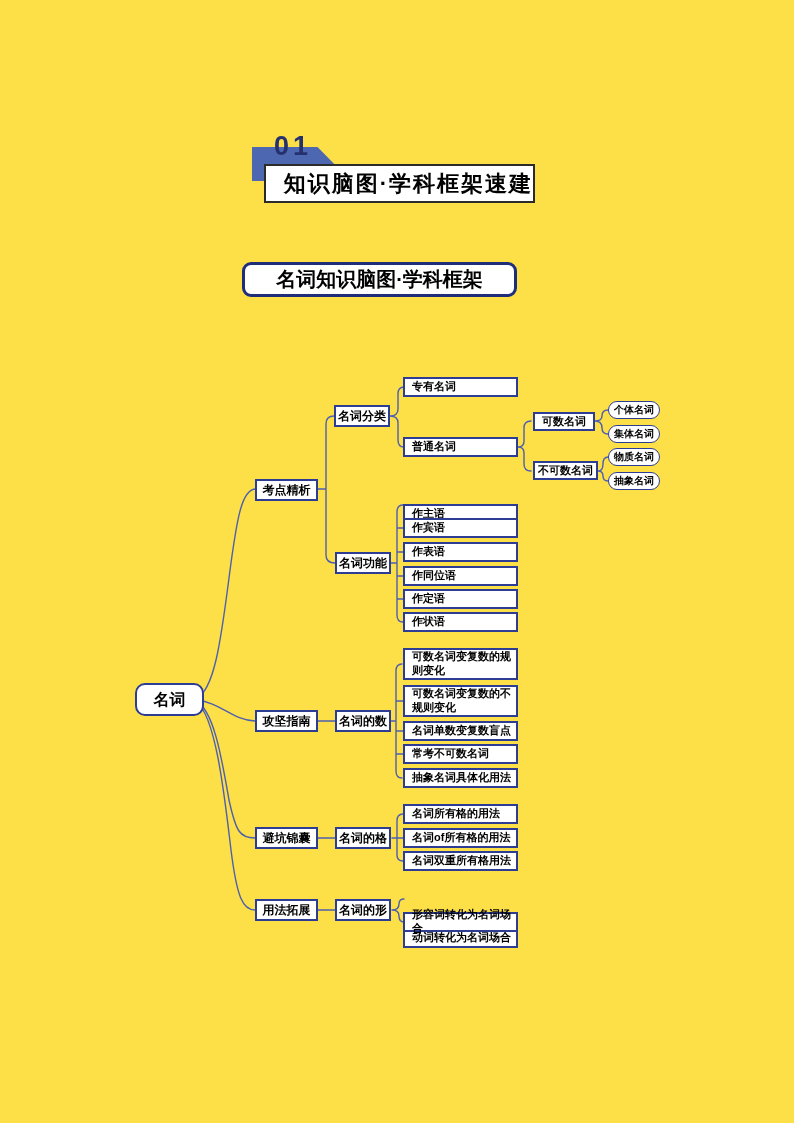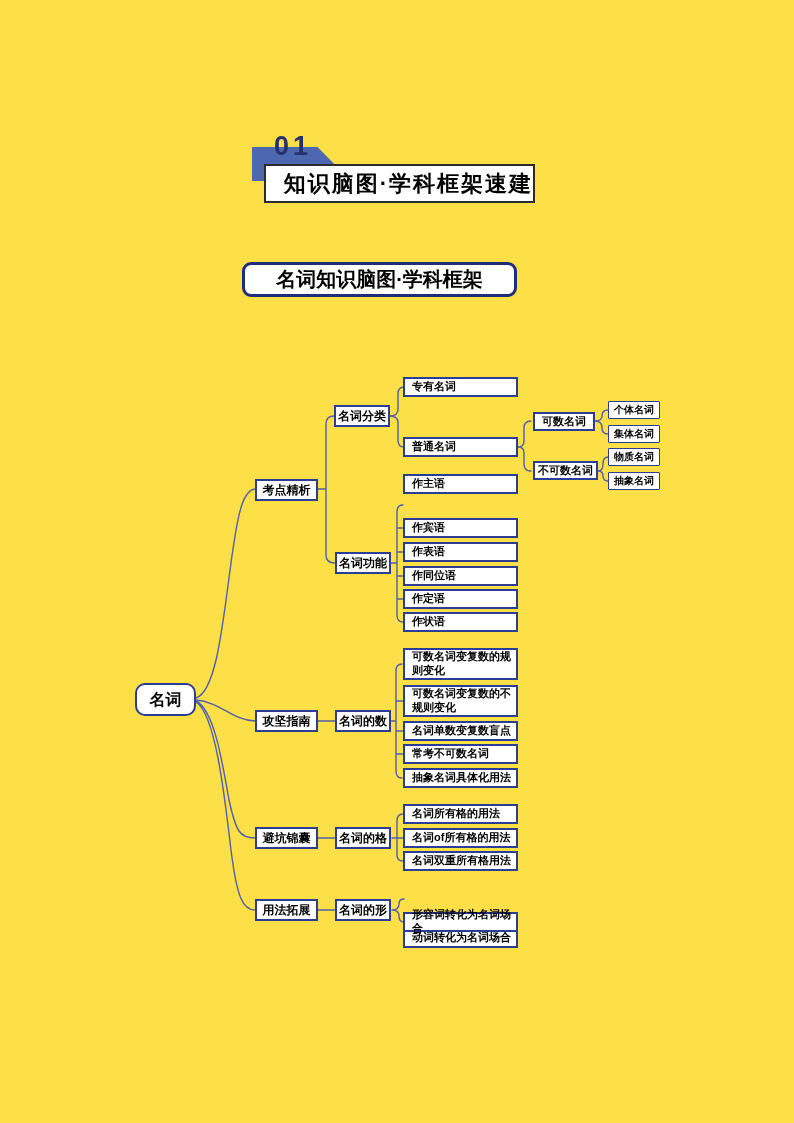--- a/index.html
+++ b/index.html
@@ -19,28 +19,28 @@
   .sec-box{position:absolute;left:203px;top:262px;width:275px;height:35px;background:#fff;
            border:3px solid #1f2e7b;border-radius:9px;box-sizing:border-box;display:flex;
            align-items:center;justify-content:center;font-size:20px;font-weight:800;margin-left:39px;}
 
   
   .mm-svg{position:absolute;left:0;top:0;width:794px;height:1123px;pointer-events:none;}
   .mm-svg path{fill:none;stroke:#4d5fae;stroke-width:1.4;stroke-linecap:round;}
 
   .nd{position:absolute;background:#fff;border:2px solid #2e3d94;border-radius:0;
       box-sizing:border-box;display:flex;align-items:center;font-weight:700;line-height:1.25;}
-  .n-root{left:135px;top:683px;width:61px;height:33px;justify-content:center;
+  .n-root{left:135px;top:683px;width:69px;height:33px;justify-content:center;
           font-size:16px;border-width:2.5px;border-radius:10px;}
   .n-b1{width:63px;height:22px;justify-content:center;font-size:12px;}
   .n-b2{width:56px;height:22px;justify-content:center;font-size:12px;}
   .n-leaf{width:115px;height:20px;font-size:11px;padding:0 4px 0 7px;}
   .n-tall{height:32px;}
   .n-mid{height:19px;justify-content:center;font-size:11px;}
-  .n-s{width:52px;height:18px;justify-content:center;font-size:10px;border-width:1.8px;border-radius:1px;}
+  .n-s{width:52px;height:18px;justify-content:center;font-size:10px;border-width:1.8px;border-radius:9px;}
 </style>
 </head>
 <body>
 
 <div class="page">
 
   <div class="hdr-accent"></div>
   <div class="hdr-num">01</div>
   <div class="hdr-box">
     <span>知识脑图·学科框架速建</span>
@@ -112,21 +112,21 @@
 
   <div class="nd n-leaf" style="left:403px;top:377px">专有名词</div>
   <div class="nd n-leaf" style="left:403px;top:437px">普通名词</div>
   <div class="nd n-mid" style="left:533px;top:412px;width:62px">可数名词</div>
   <div class="nd n-mid" style="left:533px;top:461px;width:65px">不可数名词</div>
   <div class="nd n-s" style="left:608px;top:401px">个体名词</div>
   <div class="nd n-s" style="left:608px;top:425px">集体名词</div>
   <div class="nd n-s" style="left:608px;top:448px">物质名词</div>
   <div class="nd n-s" style="left:608px;top:472px">抽象名词</div>
 
-  <div class="nd n-leaf" style="left:403px;top:474px">作主语</div>
+  <div class="nd n-leaf" style="left:403px;top:504px">作主语</div>
   <div class="nd n-leaf" style="left:403px;top:518px">作宾语</div>
   <div class="nd n-leaf" style="left:403px;top:542px">作表语</div>
   <div class="nd n-leaf" style="left:403px;top:566px">作同位语</div>
   <div class="nd n-leaf" style="left:403px;top:589px">作定语</div>
   <div class="nd n-leaf" style="left:403px;top:612px">作状语</div>
 
   <div class="nd n-leaf n-tall" style="left:403px;top:648px">可数名词变复数的规则变化</div>
   <div class="nd n-leaf n-tall" style="left:403px;top:685px">可数名词变复数的不规则变化</div>
   <div class="nd n-leaf" style="left:403px;top:721px">名词单数变复数盲点</div>
   <div class="nd n-leaf" style="left:403px;top:744px">常考不可数名词</div>

